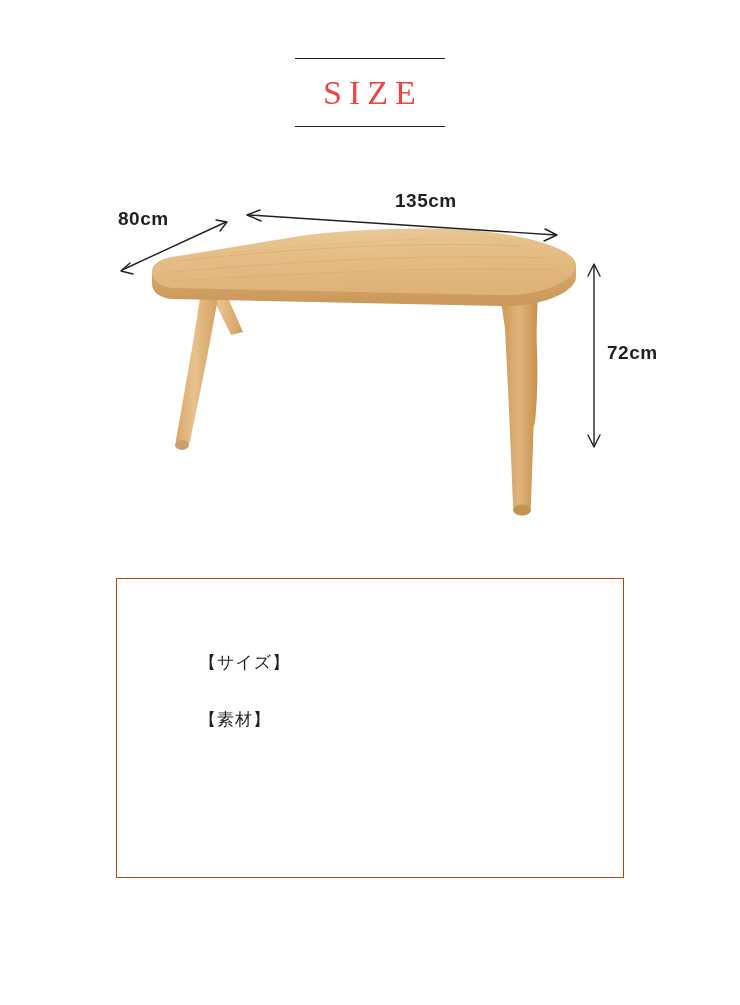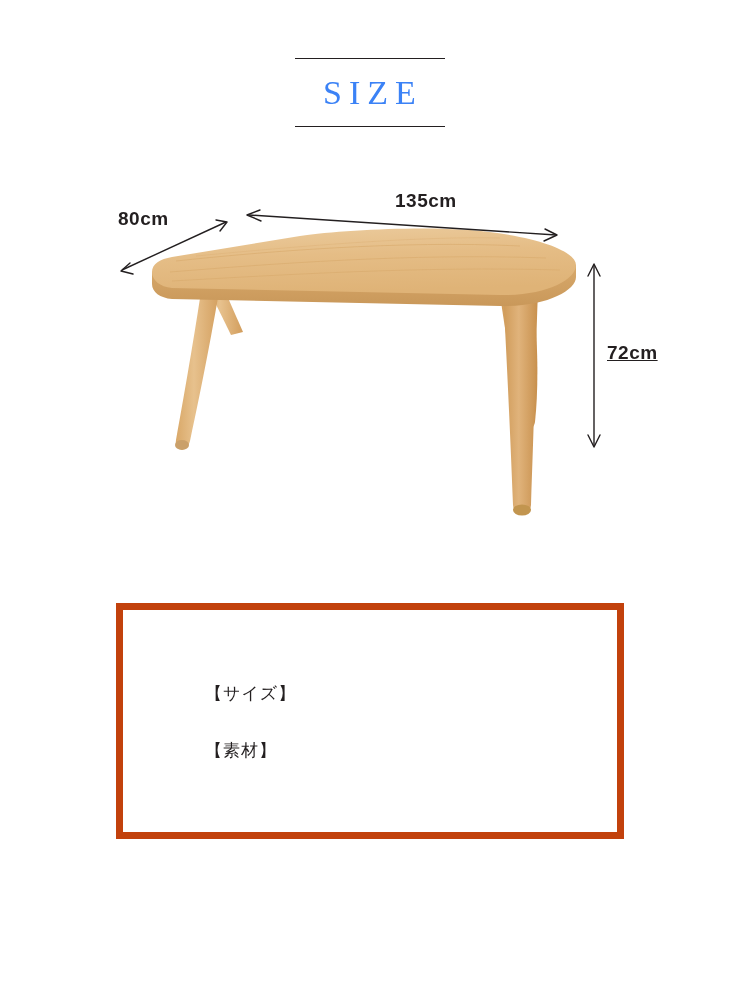--- a/index.html
+++ b/index.html
@@ -29,21 +29,21 @@
     height: 1px;
     background: #231f20;
     margin: 0 auto;
   }
   .title-text {
     font-family: "Liberation Serif", serif;
     font-size: 34px;
     letter-spacing: 7px;
     line-height: 1;
     padding: 17px 0 16px 6px;
-    color: #3b82f6;
+    color: #ef4444;
   }
 
   
   .figure {
     position: absolute;
     left: 0;
     top: 160px;
     width: 652px;
     height: 420px;
   }
@@ -55,30 +55,30 @@
     position: absolute;
     font-family: "Liberation Sans", sans-serif;
     font-size: 19px;
     font-weight: bold;
     color: #231f20;
     letter-spacing: 0.5px;
     white-space: nowrap;
   }
   .dim-width  { left: 395px; top: 30px; }
   .dim-depth  { left: 118px; top: 48px; }
-  .dim-height { left: 607px; top: 182px; text-decoration: underline; }
+  .dim-height { left: 607px; top: 182px; }
 
   
   .spec-box {
     position: absolute;
     left: 116px;
-    top: 603px;
+    top: 578px;
     width: 508px;
-    height: 236px;
-    border: 7px solid #c2410c;
+    height: 300px;
+    border: 1px solid #c2410c;
     box-sizing: border-box;
   }
   .spec-inner {
     position: absolute;
     left: 82px;
     top: 70px;
     right: 24px;
   }
   .spec-group { margin-bottom: 30px; }
   .spec-group:last-child { margin-bottom: 0; }

